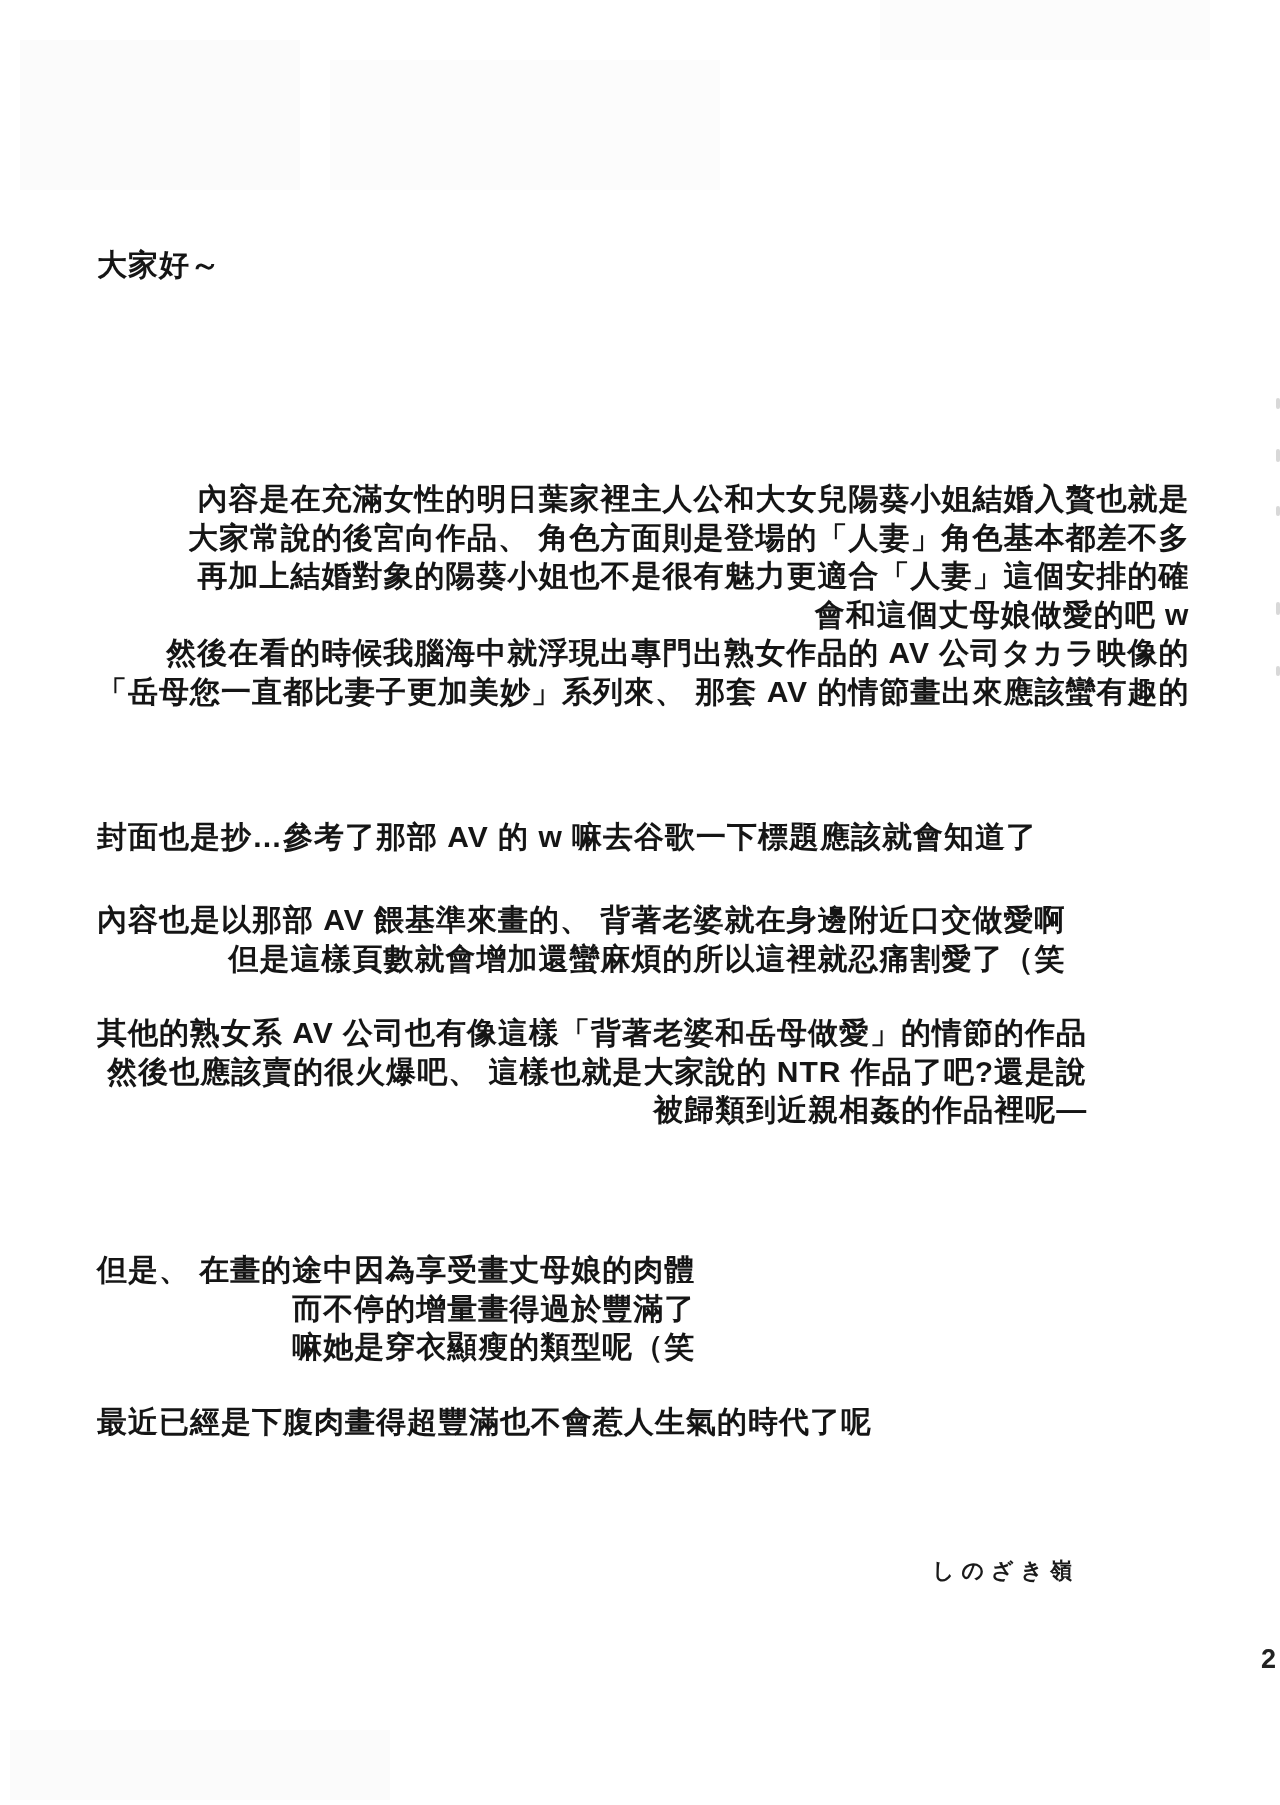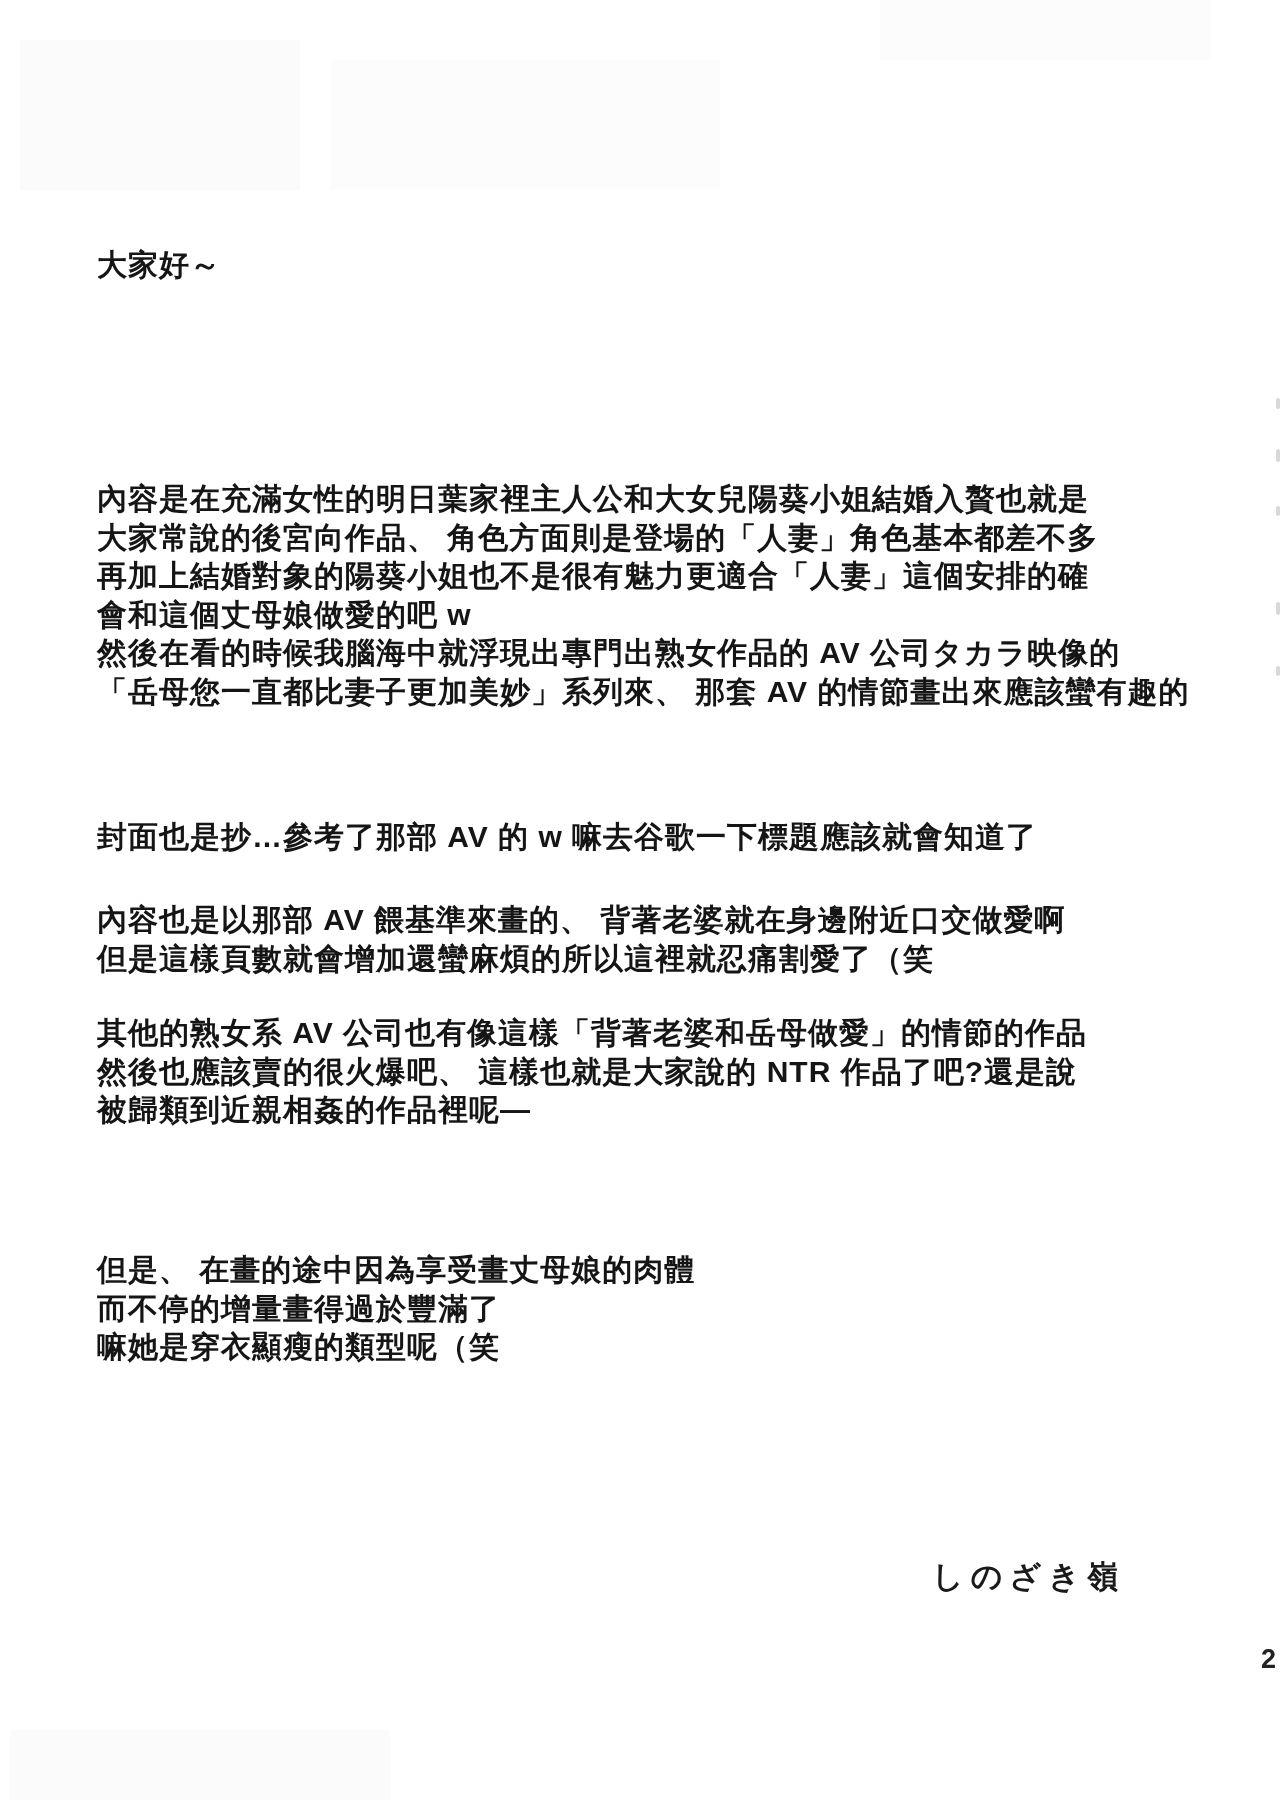--- a/index.html
+++ b/index.html
@@ -11,38 +11,39 @@
     height: 1805px;
     position: relative;
     background: #ffffff;
     overflow: hidden;
     font-family: "Liberation Sans", "DejaVu Sans", sans-serif;
     color: #111111;
   }
   .page {
     position: absolute;
     inset: 0;
+    text-align: right;
   }
   .para {
     position: absolute;
     left: 97px;
   }
   .line {
     font-size: 30px;
     font-weight: 700;
     line-height: 38.5px;
     letter-spacing: 1px;
     white-space: pre;
     color: #151515;
   }
   .signature {
     position: absolute;
     left: 932px;
     top: 1556px;
-    font-size: 31px;
+    font-size: 22px;
     font-weight: 600;
     letter-spacing: 7px;
     color: #1a1a1a;
     white-space: pre;
   }
   .page-number {
     position: absolute;
     left: 1261px;
     top: 1644px;
     font-size: 27px;
@@ -115,18 +116,21 @@
     <div class="line">而不停的增量畫得過於豐滿了</div>
     <div class="line">嘛她是穿衣顯瘦的類型呢（笑</div>
   </div>
 
   <div class="para" style="top:1014px">
     <div class="line">其他的熟女系 AV 公司也有像這樣「背著老婆和岳母做愛」的情節的作品</div>
     <div class="line">然後也應該賣的很火爆吧、 這樣也就是大家說的 NTR 作品了吧?還是說</div>
     <div class="line">被歸類到近親相姦的作品裡呢—</div>
   </div>
 
+  <div class="para" style="top:1403px">
+    <div class="line">最近已經是下腹肉畫得超豐滿也不會惹人生氣的時代了呢</div>
+  </div>
 
   <div class="signature">しのざき嶺</div>
 
   <div class="page-number">2</div>
 
 </div>
 
 </body></html>

